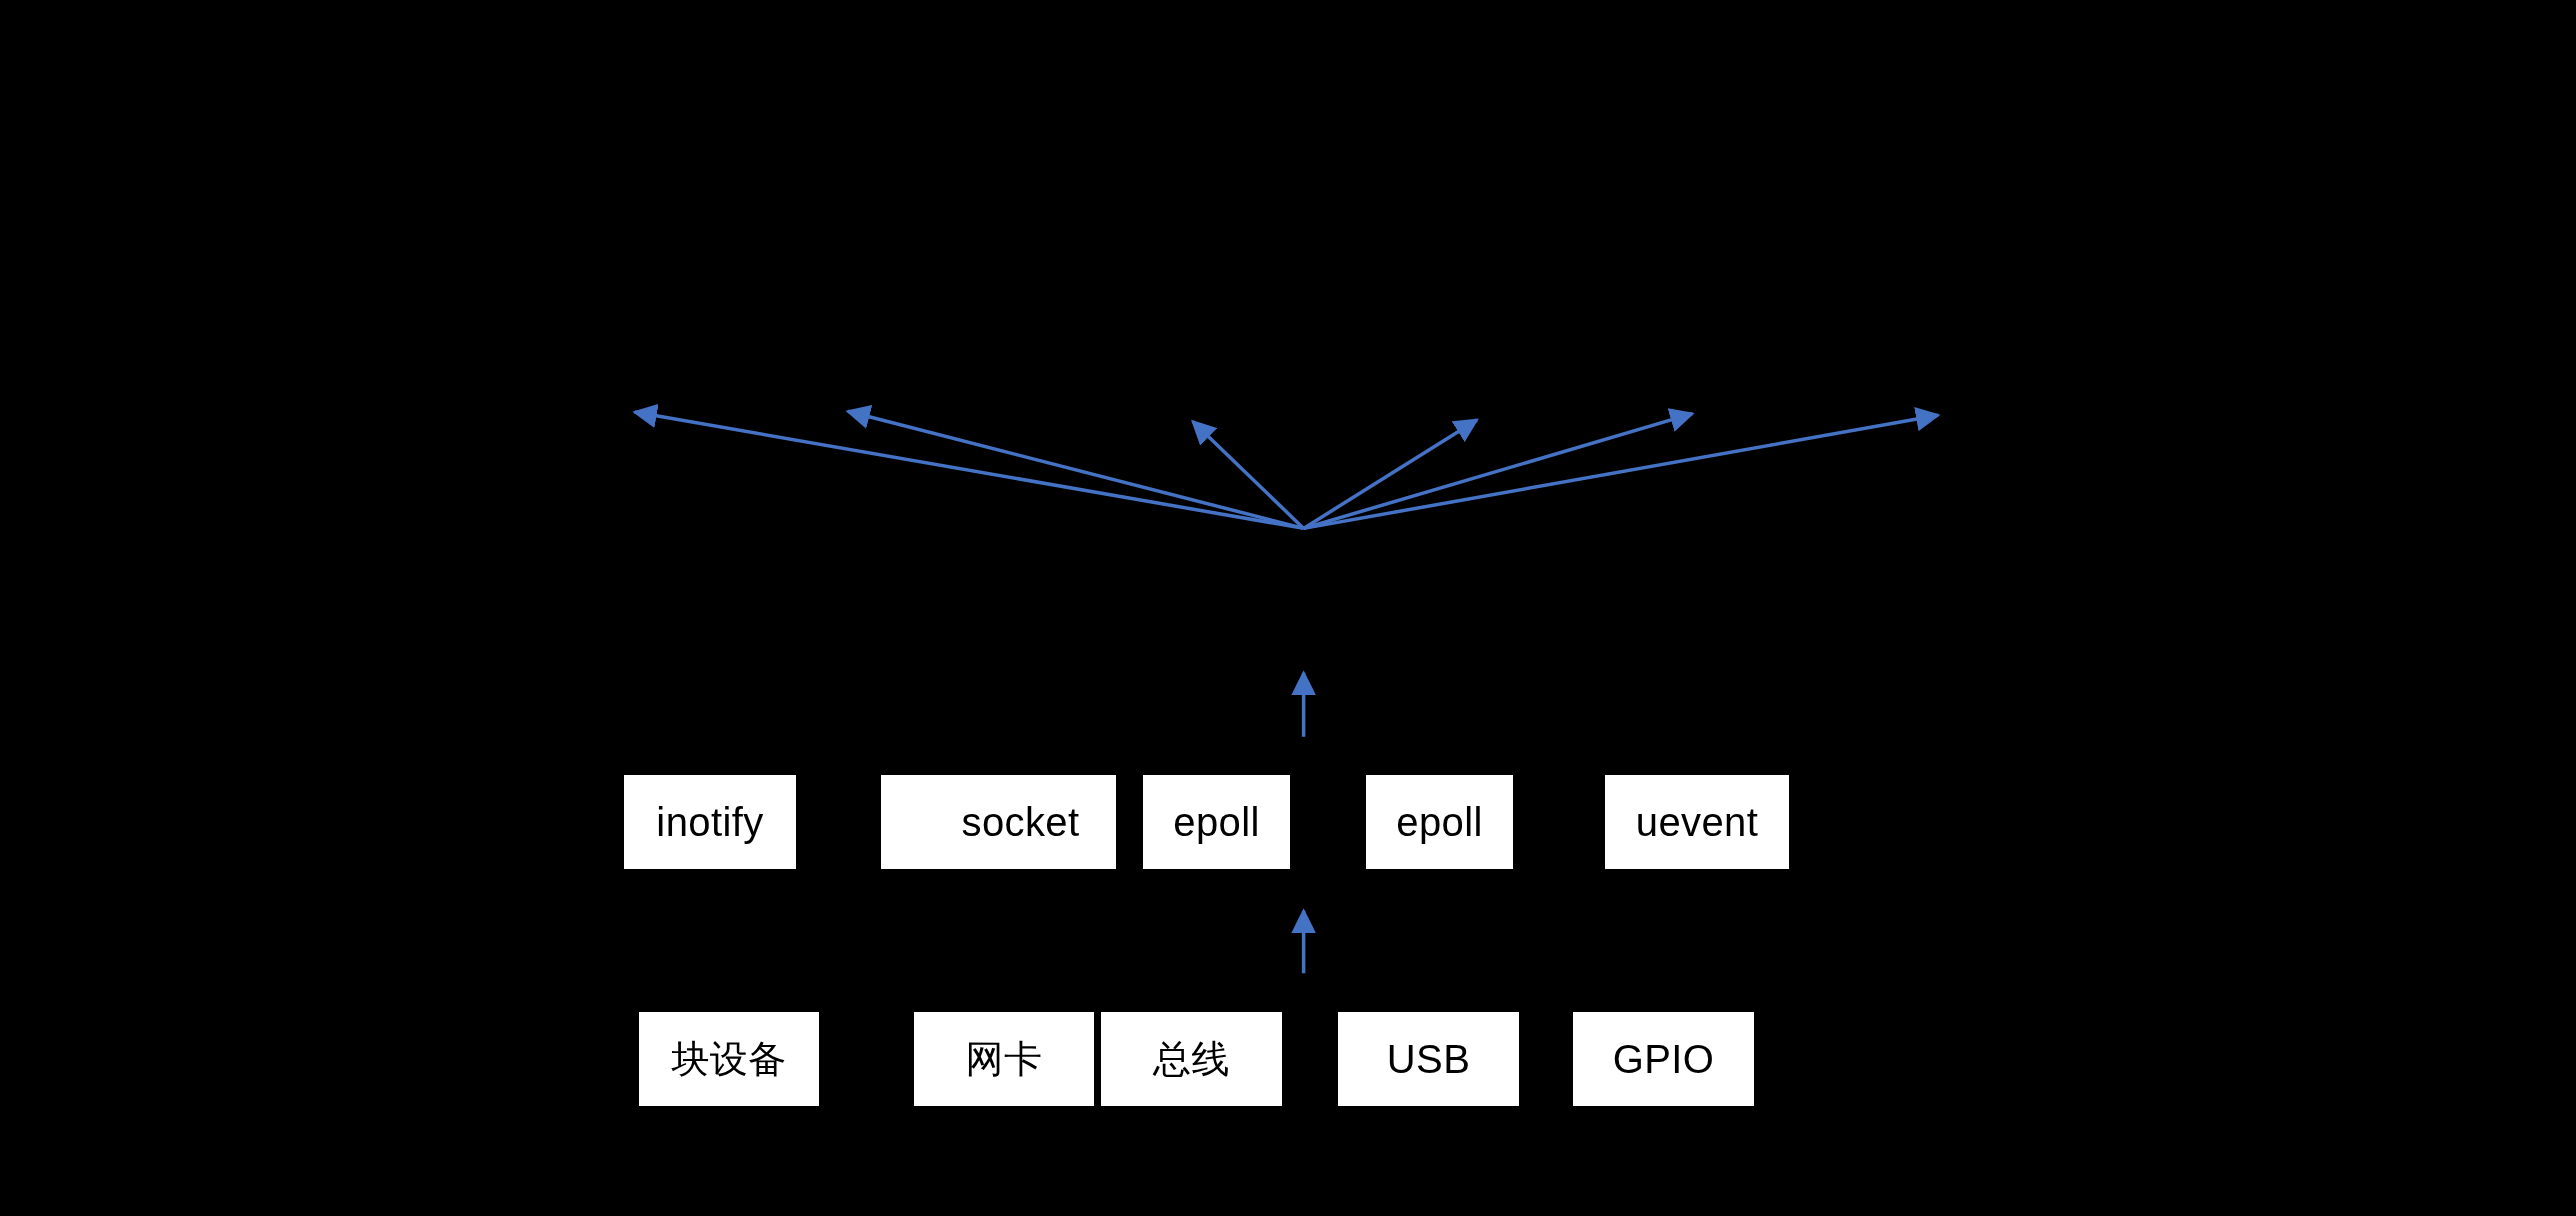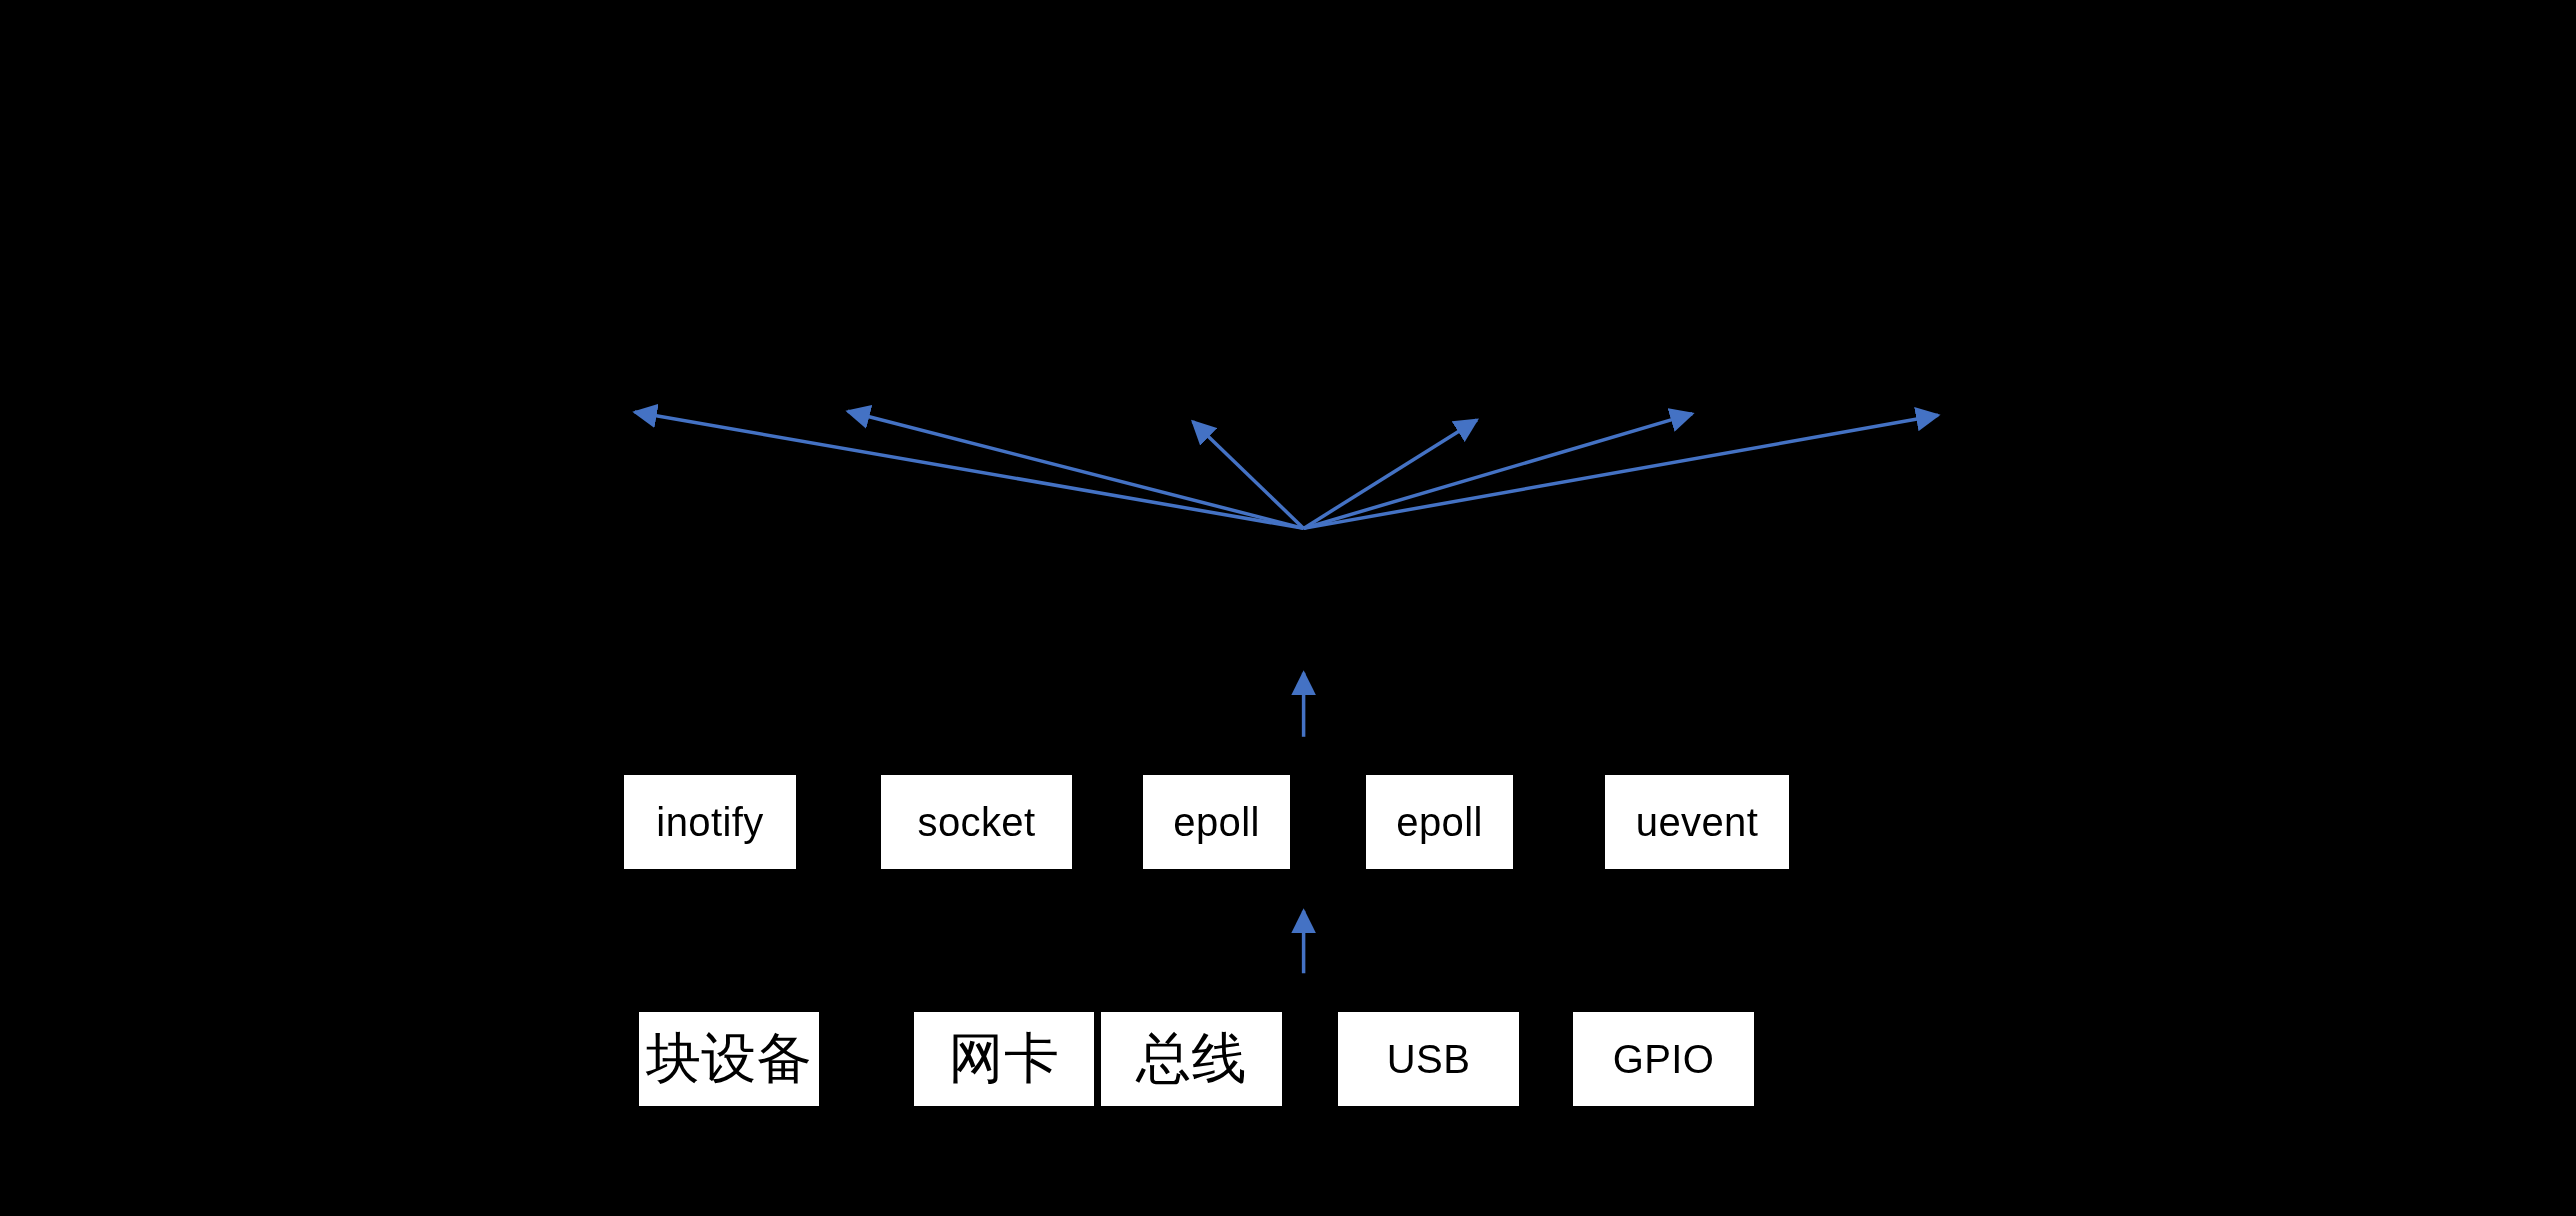--- a/index.html
+++ b/index.html
@@ -19,21 +19,21 @@
   .arrow-layer{position:absolute;left:0;top:0;width:2576px;height:1216px;display:block;}
   .arrow-layer line{stroke:var(--accent);stroke-width:4.5;}
   .node{
     position:absolute;
     background:var(--box-fill);
     color:var(--box-text);
     display:flex;align-items:center;justify-content:center;
     font-size:40px;font-weight:300;letter-spacing:0.4px;
     white-space:nowrap;
   }
-  .node.cjk{font-size:55px;}
+  .node.cjk{font-size:38px;}
 </style>
 </head>
 <body>
 
 <div class="stage">
 
   <svg class="arrow-layer" viewBox="0 0 3300 1558" xmlns="http://www.w3.org/2000/svg">
     <defs>
       <marker id="head" viewBox="0 0 10 10" refX="9" refY="5" markerWidth="7" markerHeight="7" orient="auto" markerUnits="strokeWidth">
         <path d="M 0 0 L 10 5 L 0 10 z" fill="#4472C4"></path>
@@ -48,21 +48,21 @@
     <line x1="1670" y1="677" x2="2483" y2="532" marker-end="url(#head)" stroke="#4472C4"></line>
 
     <line x1="1670" y1="944" x2="1670" y2="862" marker-end="url(#head)" stroke="#4472C4"></line>
 
     <line x1="1670" y1="1247" x2="1670" y2="1167" marker-end="url(#head)" stroke="#4472C4"></line>
   </svg>
 
   <div class="node" style="left:624px;top:775px;width:172px;height:94px;">
     <span>inotify</span>
   </div>
-  <div class="node" style="left:881px;top:775px;width:191px;height:94px;">
+  <div class="node" style="left:881px;top:775px;width:191px;height:94px;padding-left:44px;">
     <span>socket</span>
   </div>
   <div class="node" style="left:1143px;top:775px;width:147px;height:94px;">
     <span>epoll</span>
   </div>
   <div class="node" style="left:1366px;top:775px;width:147px;height:94px;">
     <span>epoll</span>
   </div>
   <div class="node" style="left:1590px;top:775px;width:184px;height:94px;margin-left:15px;">
     <span>uevent</span>

